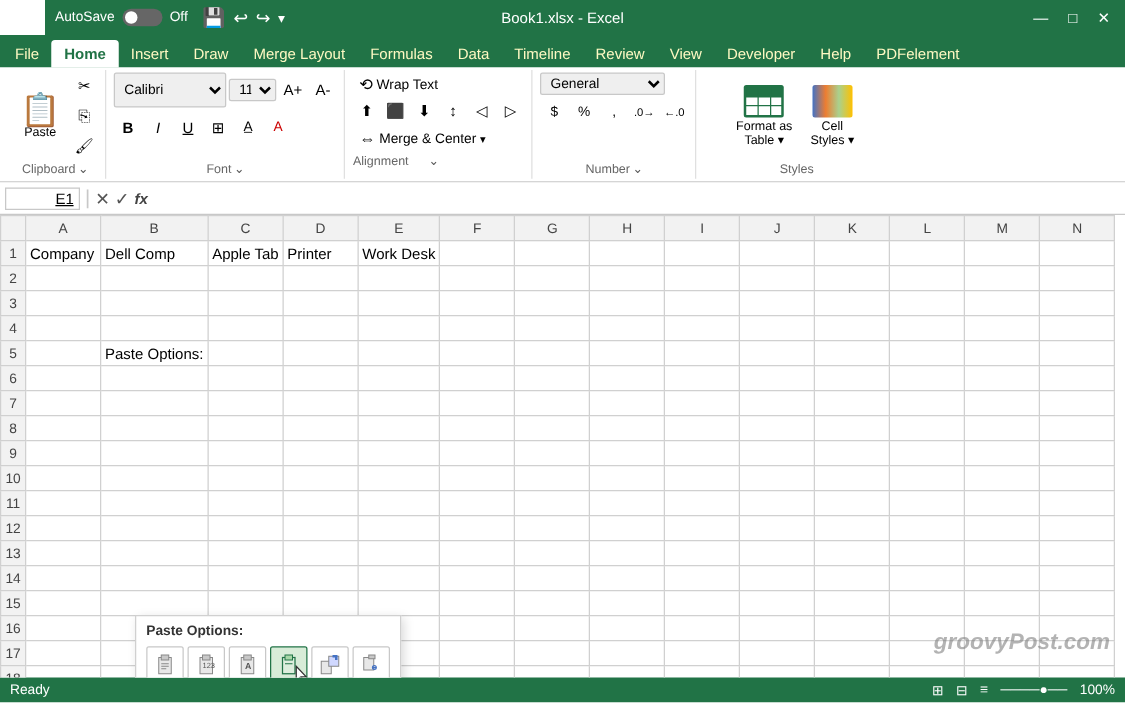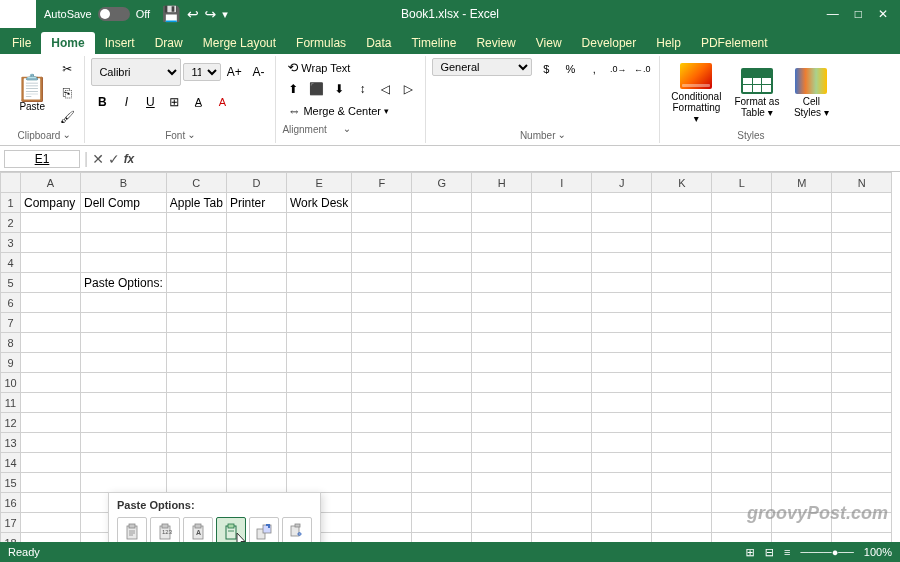--- a/index.html
+++ b/index.html
@@ -199,25 +199,25 @@
     .formula-bar {
       display: flex;
       align-items: center;
       height: 26px;
       border-bottom: 1px solid #c8c8c8;
       background: white;
       padding: 0 4px;
       gap: 4px;
     }
     .name-box {
-      width: 76px;
+      width: 60px;
       border: 1px solid #c8c8c8;
       font-size: 12px;
       padding: 1px 4px;
-      text-align: center;
+      text-align: right;
       text-decoration: underline;
     }
     .formula-check { cursor: pointer; font-size: 14px; color: #555; }
     .formula-x { cursor: pointer; font-size: 14px; color: #555; }
     .formula-fx { cursor: pointer; font-size: 12px; color: #444; font-style: italic; font-weight: bold; }
     .formula-input {
       flex: 1;
       border: none;
       outline: none;
       font-size: 12px;
@@ -442,47 +442,41 @@
           </div>
         </div>
         <div style="display:flex;align-items:center;gap:16px;">
           <span class="ribbon-group-label">Alignment</span>
           <span class="ribbon-expand">⌄</span>
         </div>
       </div>
     </div>
 
     <div class="ribbon-group" style="min-width:110px;">
-      <div class="ribbon-group-content" style="align-items:flex-start;gap:3px;">
+      <div class="ribbon-group-content" style="flex-direction:column;align-items:flex-start;gap:3px;">
         <select class="number-select">
           <option>General</option>
         </select>
         <div class="number-row">
           <div class="num-btn">$</div>
           <div class="num-btn">%</div>
           <div class="num-btn">,</div>
           <div class="num-btn" style="font-size:9px;">.0→</div>
           <div class="num-btn" style="font-size:9px;">←.0</div>
         </div>
       </div>
       <div style="display:flex;align-items:center;gap:2px;">
         <span class="ribbon-group-label">Number</span>
         <span class="ribbon-expand">⌄</span>
       </div>
     </div>
 
     <div class="ribbon-group" style="min-width:160px;">
       <div class="ribbon-group-content" style="gap:4px;">
 
-        <div class="styles-btn">
-          <div class="styles-icon" style="background:linear-gradient(135deg,#ffcc00,#ff6600,#cc0000);width:32px;height:26px;border-radius:2px;position:relative;overflow:hidden;">
-            <div style="position:absolute;bottom:2px;left:2px;right:2px;height:3px;background:rgba(255,255,255,0.4);border-radius:1px;"></div>
-          </div>
-          <span style="font-size:10px;text-align:center;white-space:normal;max-width:52px;line-height:1.1;">Conditional<br>Formatting ▾</span>
-        </div>
 
         <div class="styles-btn">
           <div class="styles-icon">
             <div class="fmt-table-icon">
               <div class="fmt-table-icon-cell header"></div>
               <div class="fmt-table-icon-cell header"></div>
               <div class="fmt-table-icon-cell header"></div>
               <div class="fmt-table-icon-cell"></div>
               <div class="fmt-table-icon-cell"></div>
               <div class="fmt-table-icon-cell"></div>

